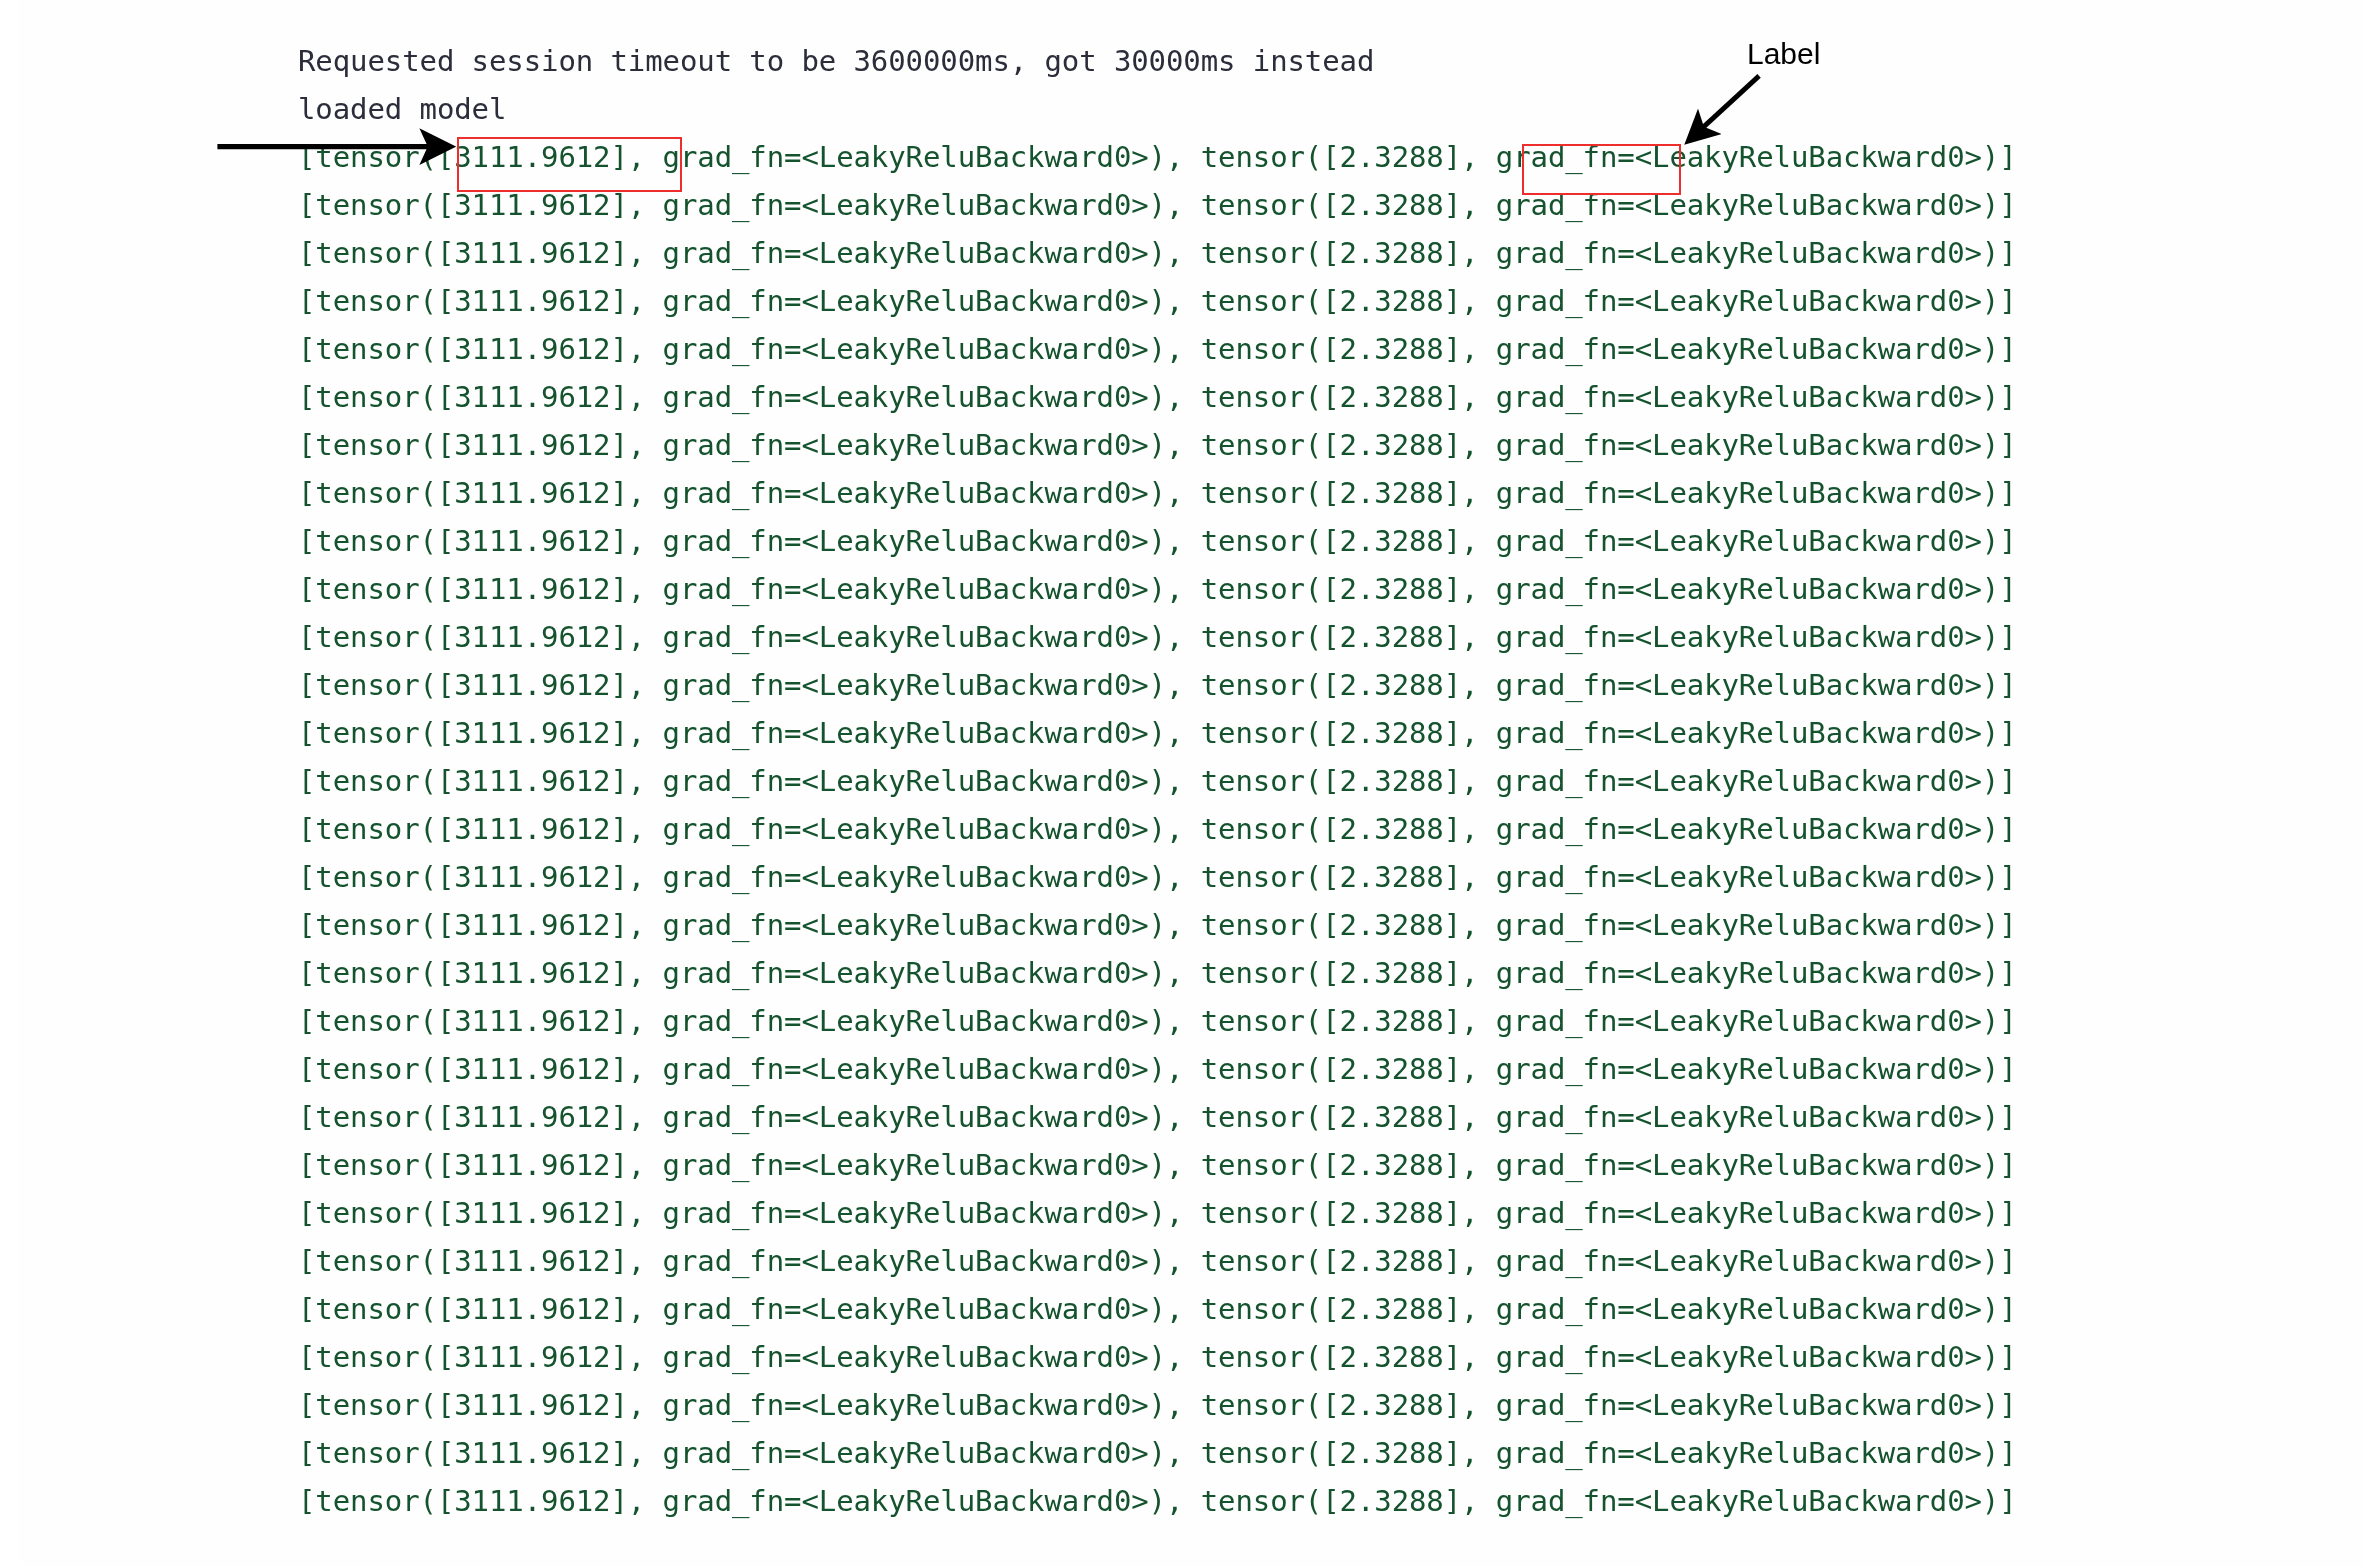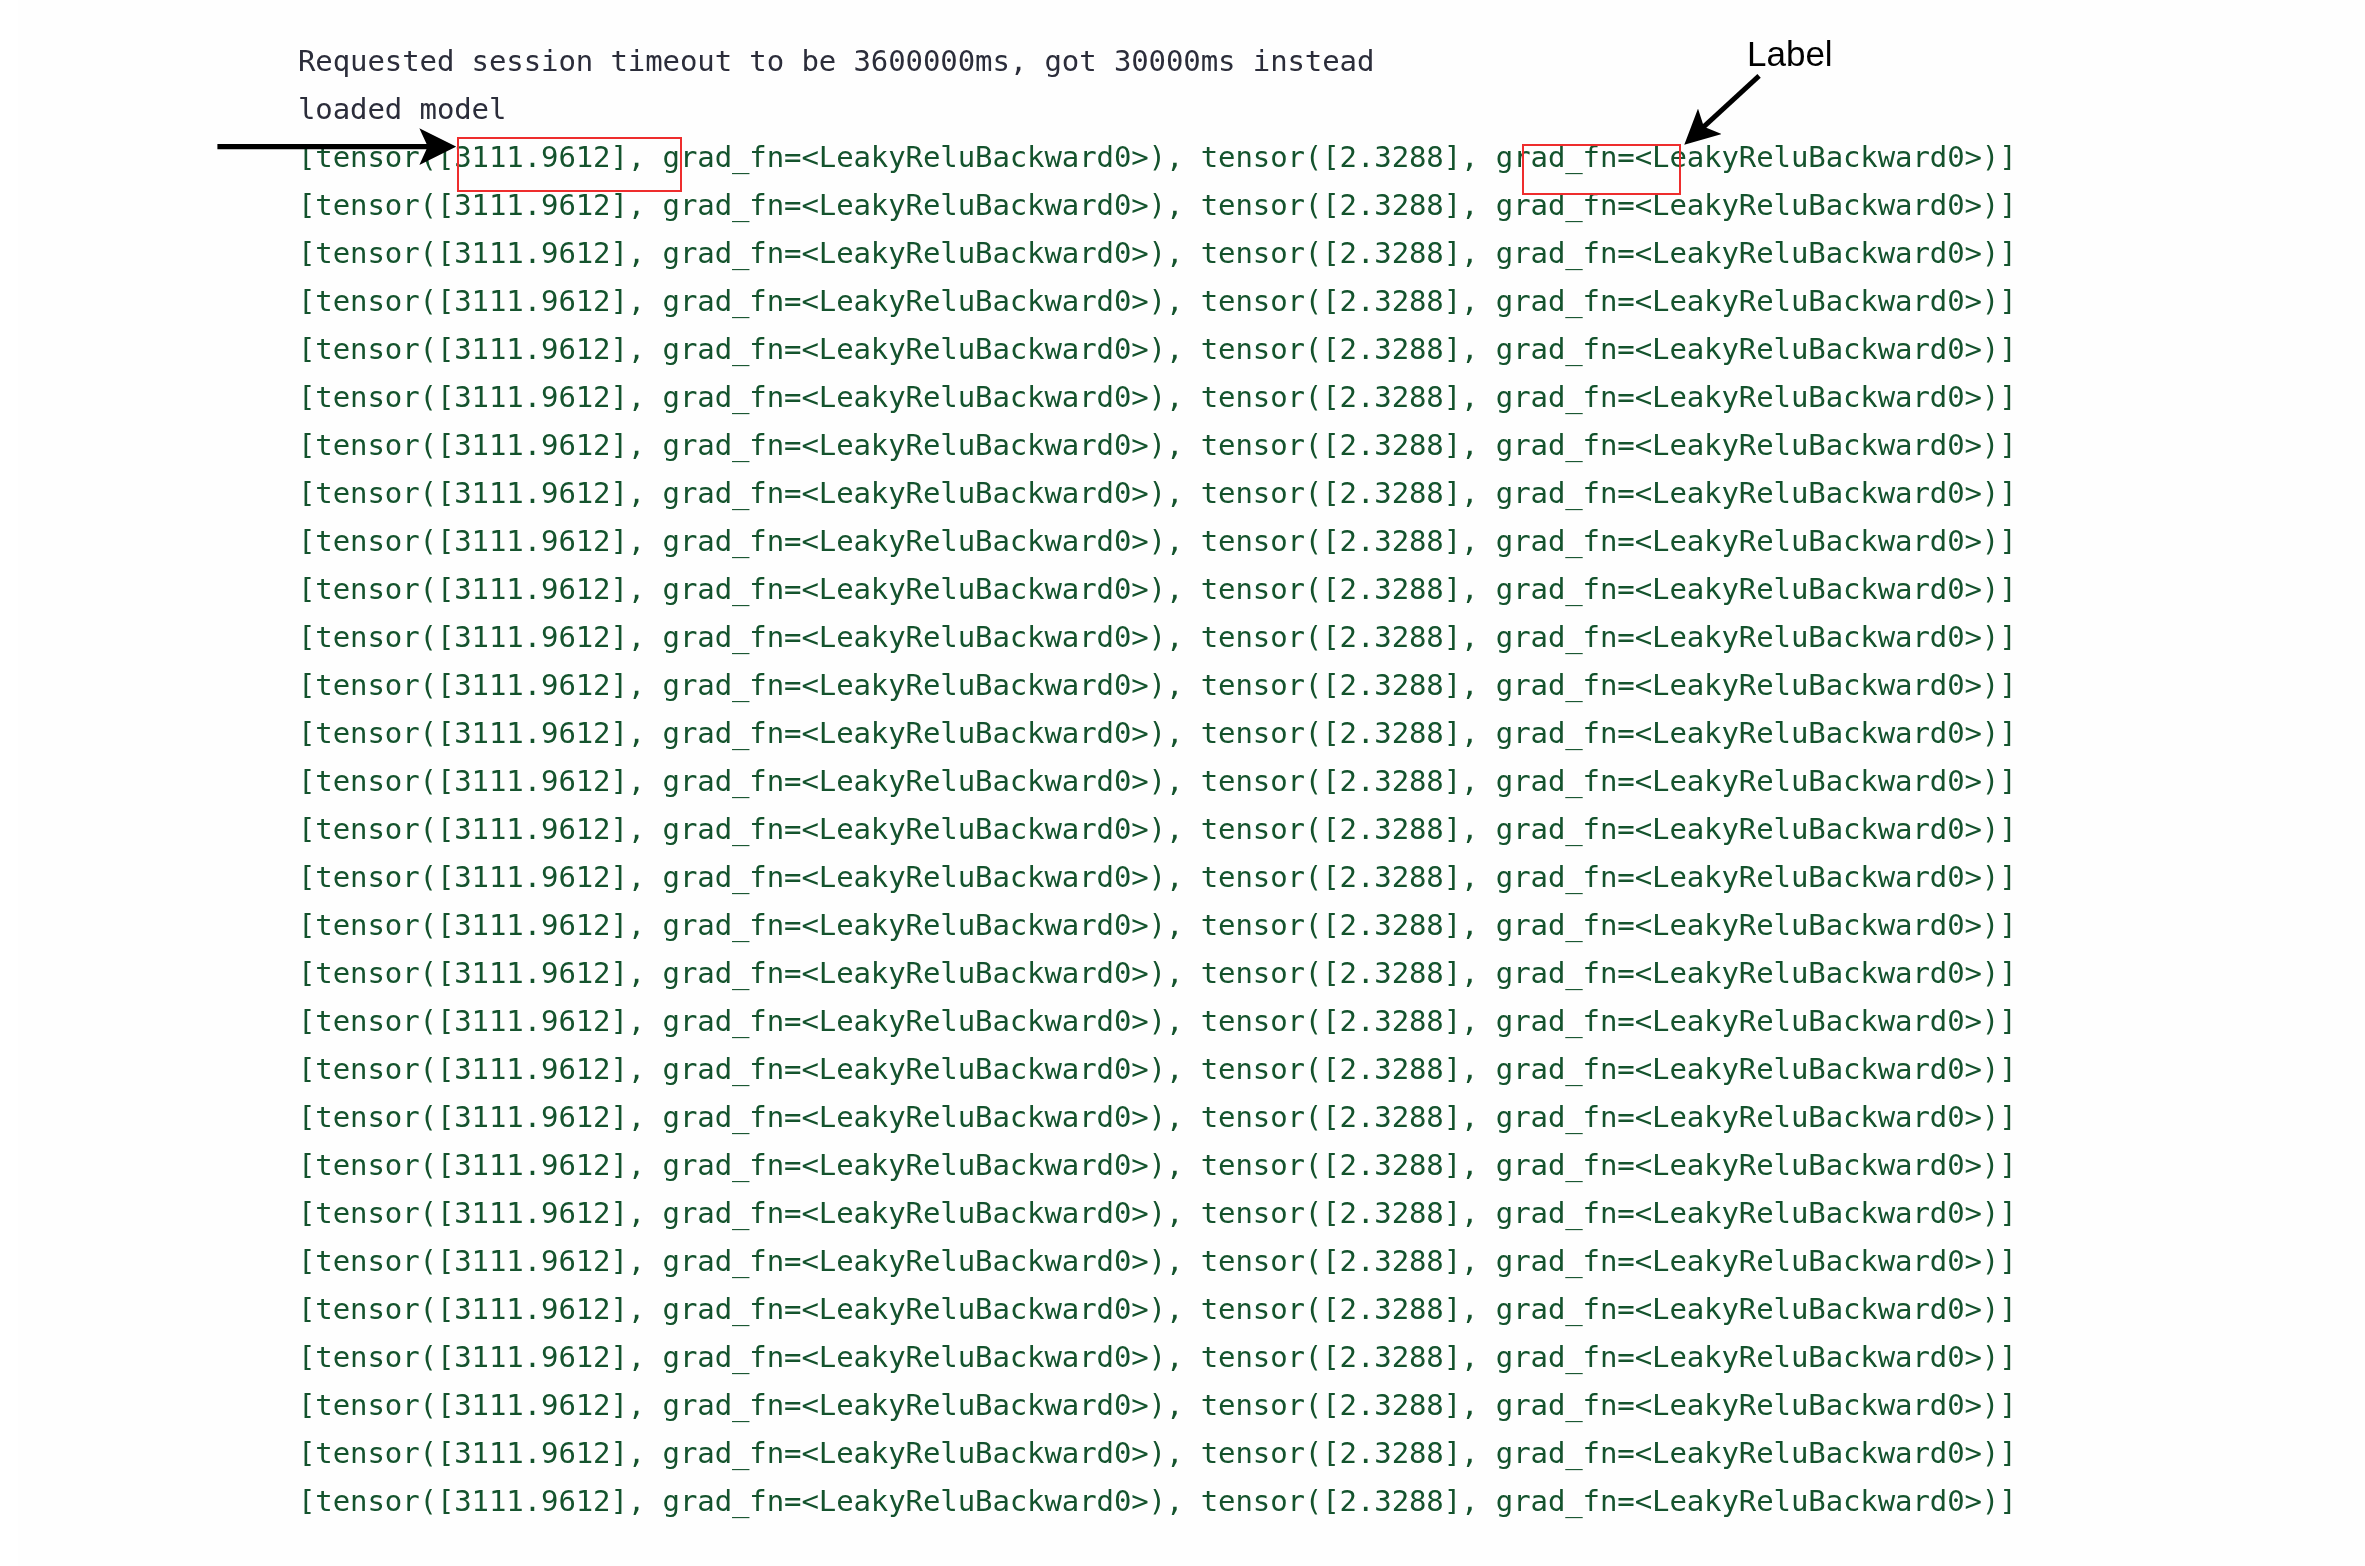--- a/index.html
+++ b/index.html
@@ -54,21 +54,21 @@
     left: 1504px;
     top: 144px;
     width: 159px;
     height: 51px;
   }
 
   
   .annot-text {
     position: absolute;
     font-family: "Liberation Sans", "DejaVu Sans", sans-serif;
-    font-size: 35px;
+    font-size: 30px;
     line-height: 40px;
     color: #000000;
     white-space: pre-line;
     font-weight: 400;
   }
   #annot-sensor {
     left: 44px;
     top: 83px;
     width: 211px;
     text-align: left;

